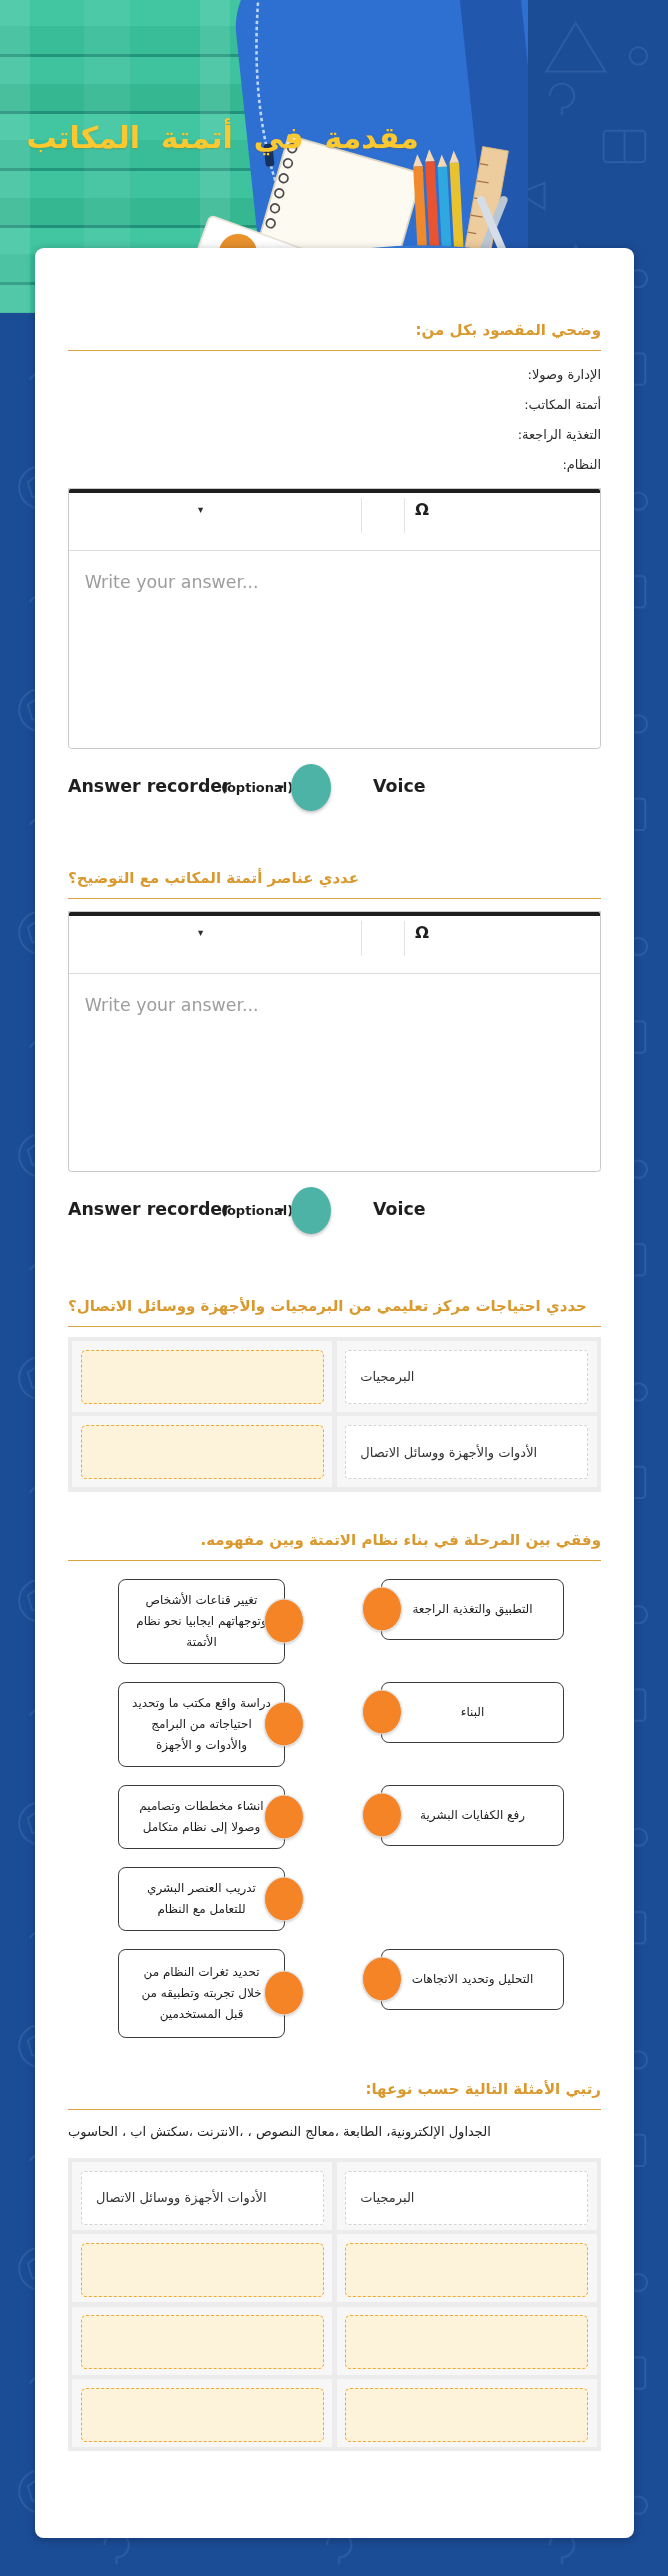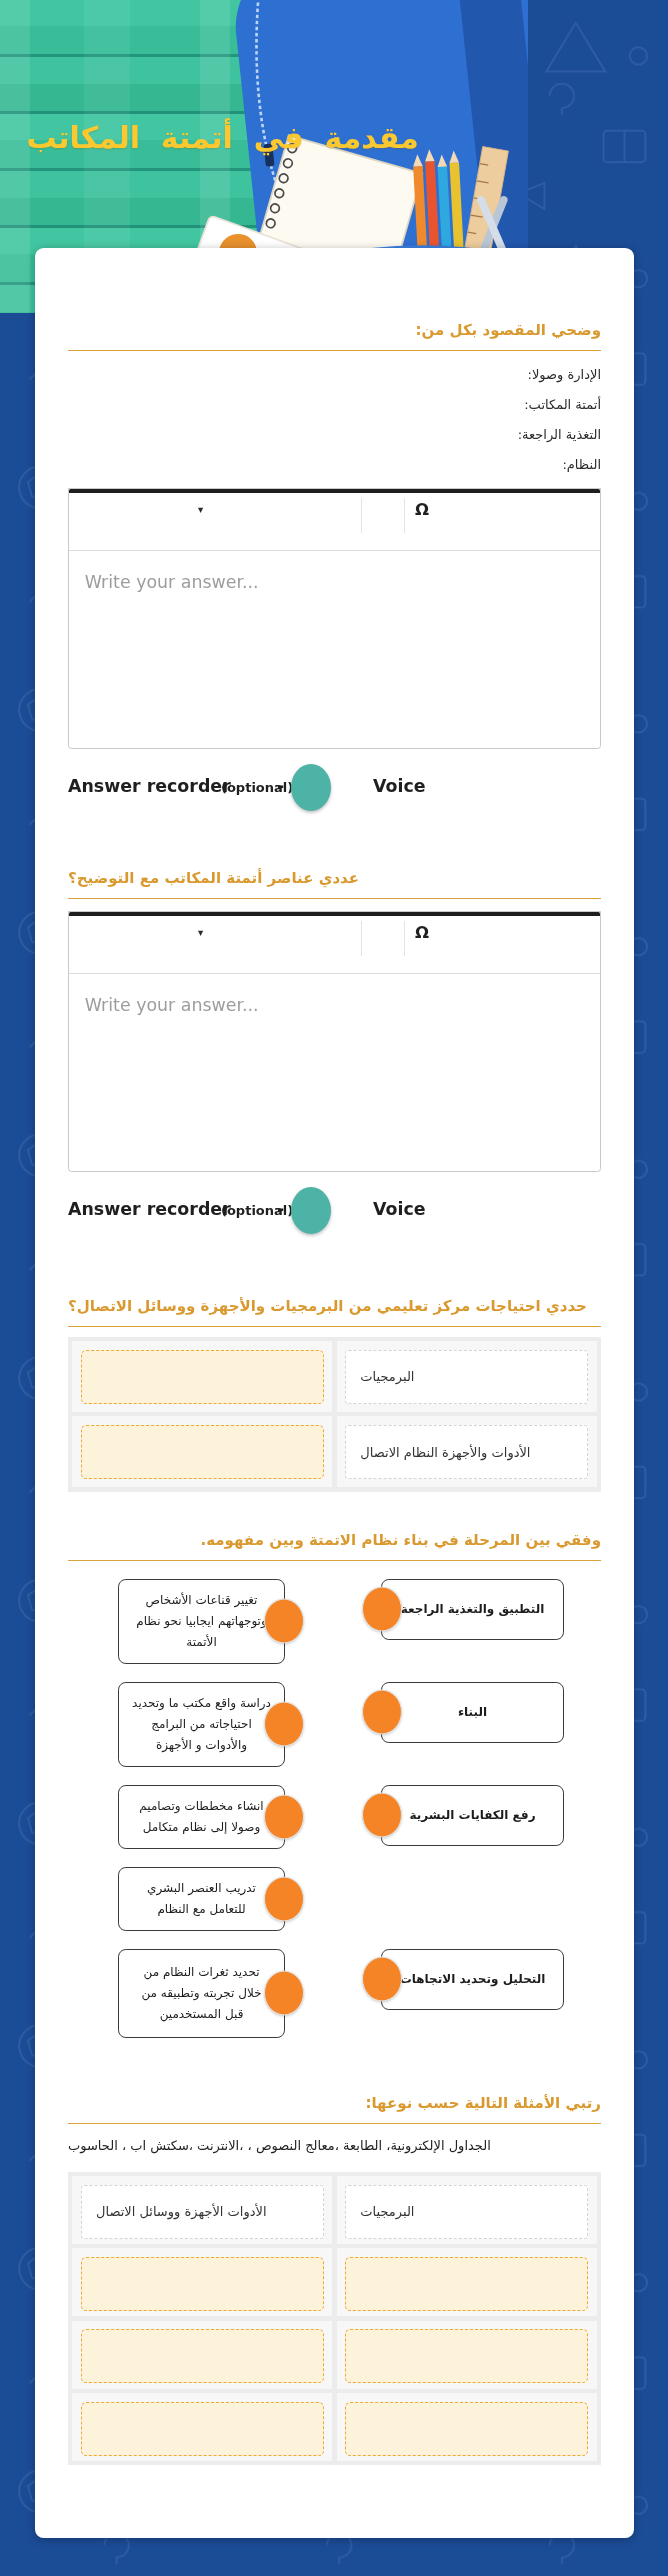--- a/index.html
+++ b/index.html
@@ -65,21 +65,21 @@
   .recorder { position:relative; margin-top:15.7px; height:47px; direction:ltr; }
   .rec-label { position:absolute; left:0; top:12px; font-size:17.4px; font-weight:bold; color:#1f1f1f; }
   .rec-opt   { position:absolute; left:153px; top:15.7px; font-size:13px; font-weight:bold; color:#1f1f1f; }
   .rec-dash  { position:absolute; left:209px; top:11.3px; font-size:17.4px; font-weight:bold; color:#1f1f1f; }
   .voice-circle {
     position:absolute; left:223px; top:0; width:40px; height:47px; border-radius:50%;
     background:#4db3a6; box-shadow:0 1.7px 3.5px rgba(0,0,0,0.25); cursor:pointer;
   }
   .rec-voice { position:absolute; left:277px; top:12px; font-size:17.4px; font-weight:bold; color:#1f1f1f;margin-left:28px; }
 
-  .gap64 { margin-top:56px; } .gap70 { margin-top:61px; } .gap42 { margin-top:37px; } .gap62 { margin-top:54px; }
+  .gap64 { margin-top:56px; } .gap70 { margin-top:61px; } .gap42 { margin-top:37px; } .gap62 { margin-top:40px; }
 
   
   .sort-grid { margin-top:9.6px; background:#ececec; padding:4.3px; display:grid; grid-template-columns:1fr 1fr; gap:4.3px; }
   .sort-cell { background:#f7f7f7; padding:8.7px; }
   .drop-zone { height:100%; min-height:54px; border:1.7px dashed #f0a830; border-radius:5.2px; background:#fdf3da; cursor:pointer; }
   .label-box {
     height:100%; min-height:54px; border:1.7px dashed #d4d4d4; border-radius:3.5px; background:#ffffff;
     display:flex; align-items:center; justify-content:flex-end; padding:0 14px;
     direction:rtl; font-size:13px; color:#333; text-align:right;
   }
@@ -89,21 +89,21 @@
   .match-block { margin-top:18px; }
   .match-row { position:relative; display:flex; align-items:flex-start; }
   .match-row + .match-row { margin-top:18px; }
   .mbox {
     position:relative; border:0.9px solid #3a3a3a; border-radius:7.8px; background:#fff;
     display:flex; align-items:center; justify-content:center;
     direction:rtl; text-align:center; font-size:12px; color:#1d1d1d; line-height:1.75;
     padding:8.7px 12px; cursor:pointer;
   }
   .mbox-left  { margin-left:50px;  width:167px; min-height:61px; }
-  .mbox-right { margin-left:96px; width:183px; min-height:61px;font-weight:bold; }
+  .mbox-right { margin-left:96px; width:183px; min-height:61px; }
   .mcircle {
     position:absolute; top:50%; width:40px; height:45px; border-radius:50%;
     background:#f58426; border:1.7px solid #e3e3e3; box-shadow:0 0.9px 2.6px rgba(0,0,0,0.2);
     cursor:pointer; z-index:2;
   }
   .mcircle-r { left:100%; transform:translate(-50%,-50%); }
   .mcircle-l { left:0;    transform:translate(-50%,-50%); }
   .mh98 { min-height:85px; } .mh72 { min-height:64px; } .mh100 { min-height:89px; }
 </style>
 </head>
@@ -260,21 +260,21 @@
       <div class="sort-cell">
         <div class="drop-zone"></div>
       </div>
       <div class="sort-cell">
         <div class="label-box">البرمجيات</div>
       </div>
       <div class="sort-cell">
         <div class="drop-zone"></div>
       </div>
       <div class="sort-cell">
-        <div class="label-box">الأدوات والأجهزة النظام الاتصال</div>
+        <div class="label-box">الأدوات والأجهزة ووسائل الاتصال</div>
       </div>
     </div>
   </div>
 
   <div class="gap42">
     <div class="q-title ta-right">وفقي بين المرحلة في بناء نظام الاتمتة وبين مفهومه.</div>
     <hr class="q-hr">
 
     <div class="match-block">
 

